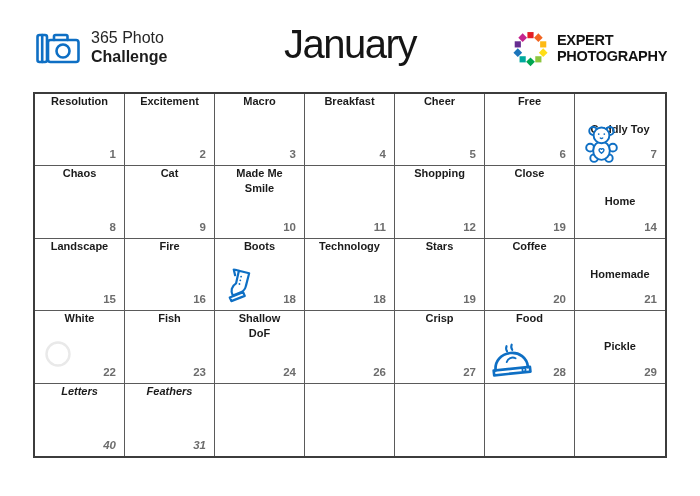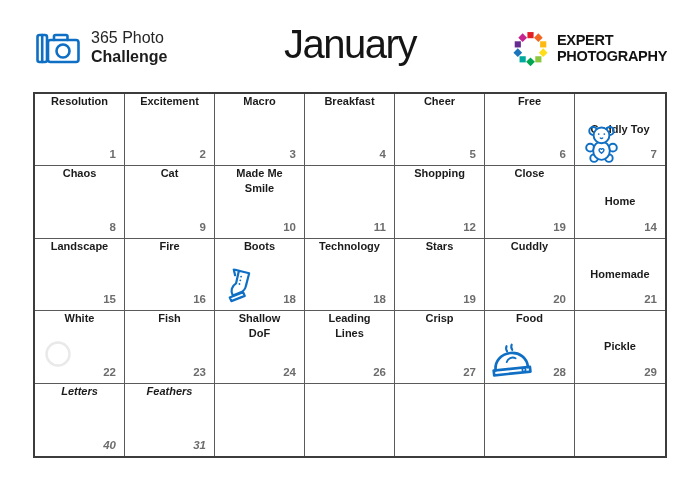--- a/index.html
+++ b/index.html
@@ -193,21 +193,21 @@
     </div>
     <div class="cell">
       <div class="cell-label">Technology</div>
       <span class="cell-day">18</span>
     </div>
     <div class="cell">
       <div class="cell-label">Stars</div>
       <span class="cell-day">19</span>
     </div>
     <div class="cell">
-      <div class="cell-label">Cuddly</div>
+      <div class="cell-label">Coffee</div>
       <span class="cell-day">20</span>
     </div>
     <div class="cell">
       <div class="cell-label">Homemade</div>
       <span class="cell-day">21</span>
     </div>
     <div class="cell">
       <div class="cell-label">White</div>
       <span class="cell-icon icon-white-circle-icon">
         <svg viewBox="0 0 28 28" stroke="currentColor" fill="none" stroke-width="2.4">
@@ -219,22 +219,20 @@
     <div class="cell">
       <div class="cell-label">Fish</div>
       <span class="cell-day">23</span>
     </div>
     <div class="cell">
       <div class="cell-label">Shallow
 DoF</div>
       <span class="cell-day">24</span>
     </div>
     <div class="cell">
-      <div class="cell-label">Leading
-Lines</div>
       <span class="cell-day">26</span>
     </div>
     <div class="cell">
       <div class="cell-label">Crisp</div>
       <span class="cell-day">27</span>
     </div>
     <div class="cell">
       <div class="cell-label">Food</div>
       <span class="cell-icon icon-food-cloche-icon">
         <svg viewBox="0 0 48 42" stroke="currentColor" fill="none" stroke-width="2.8" stroke-linecap="round" stroke-linejoin="round">

